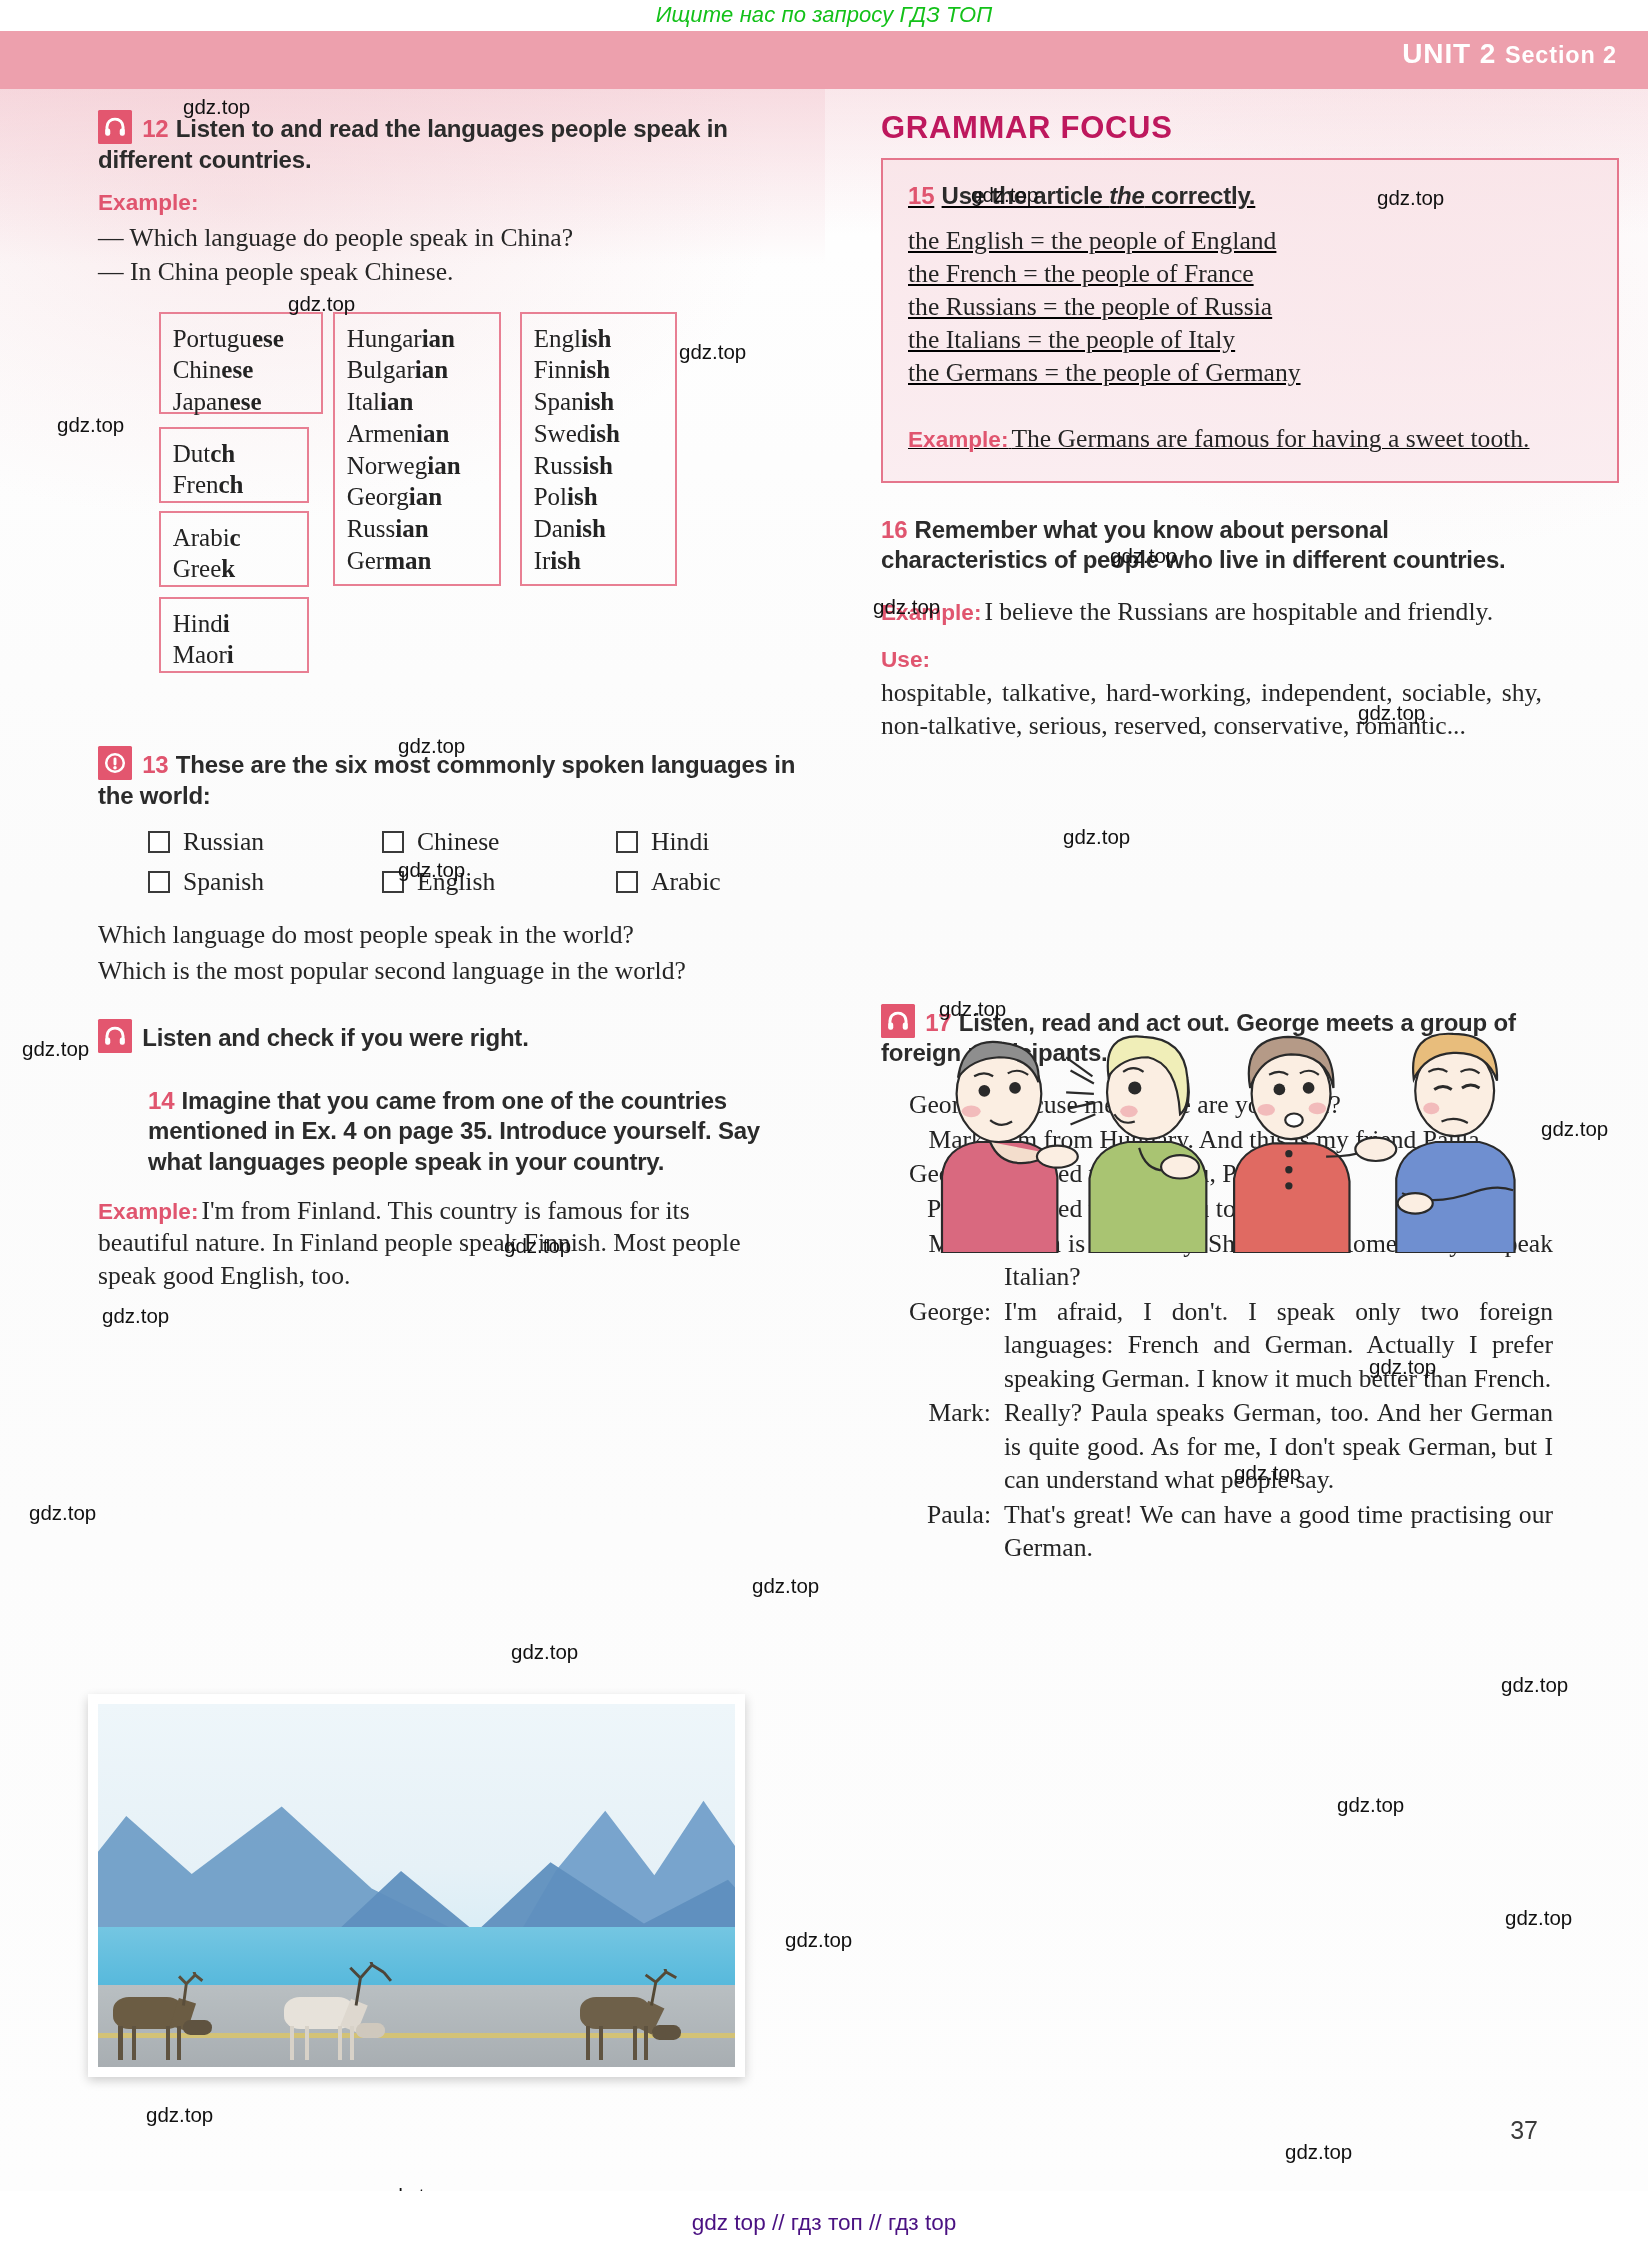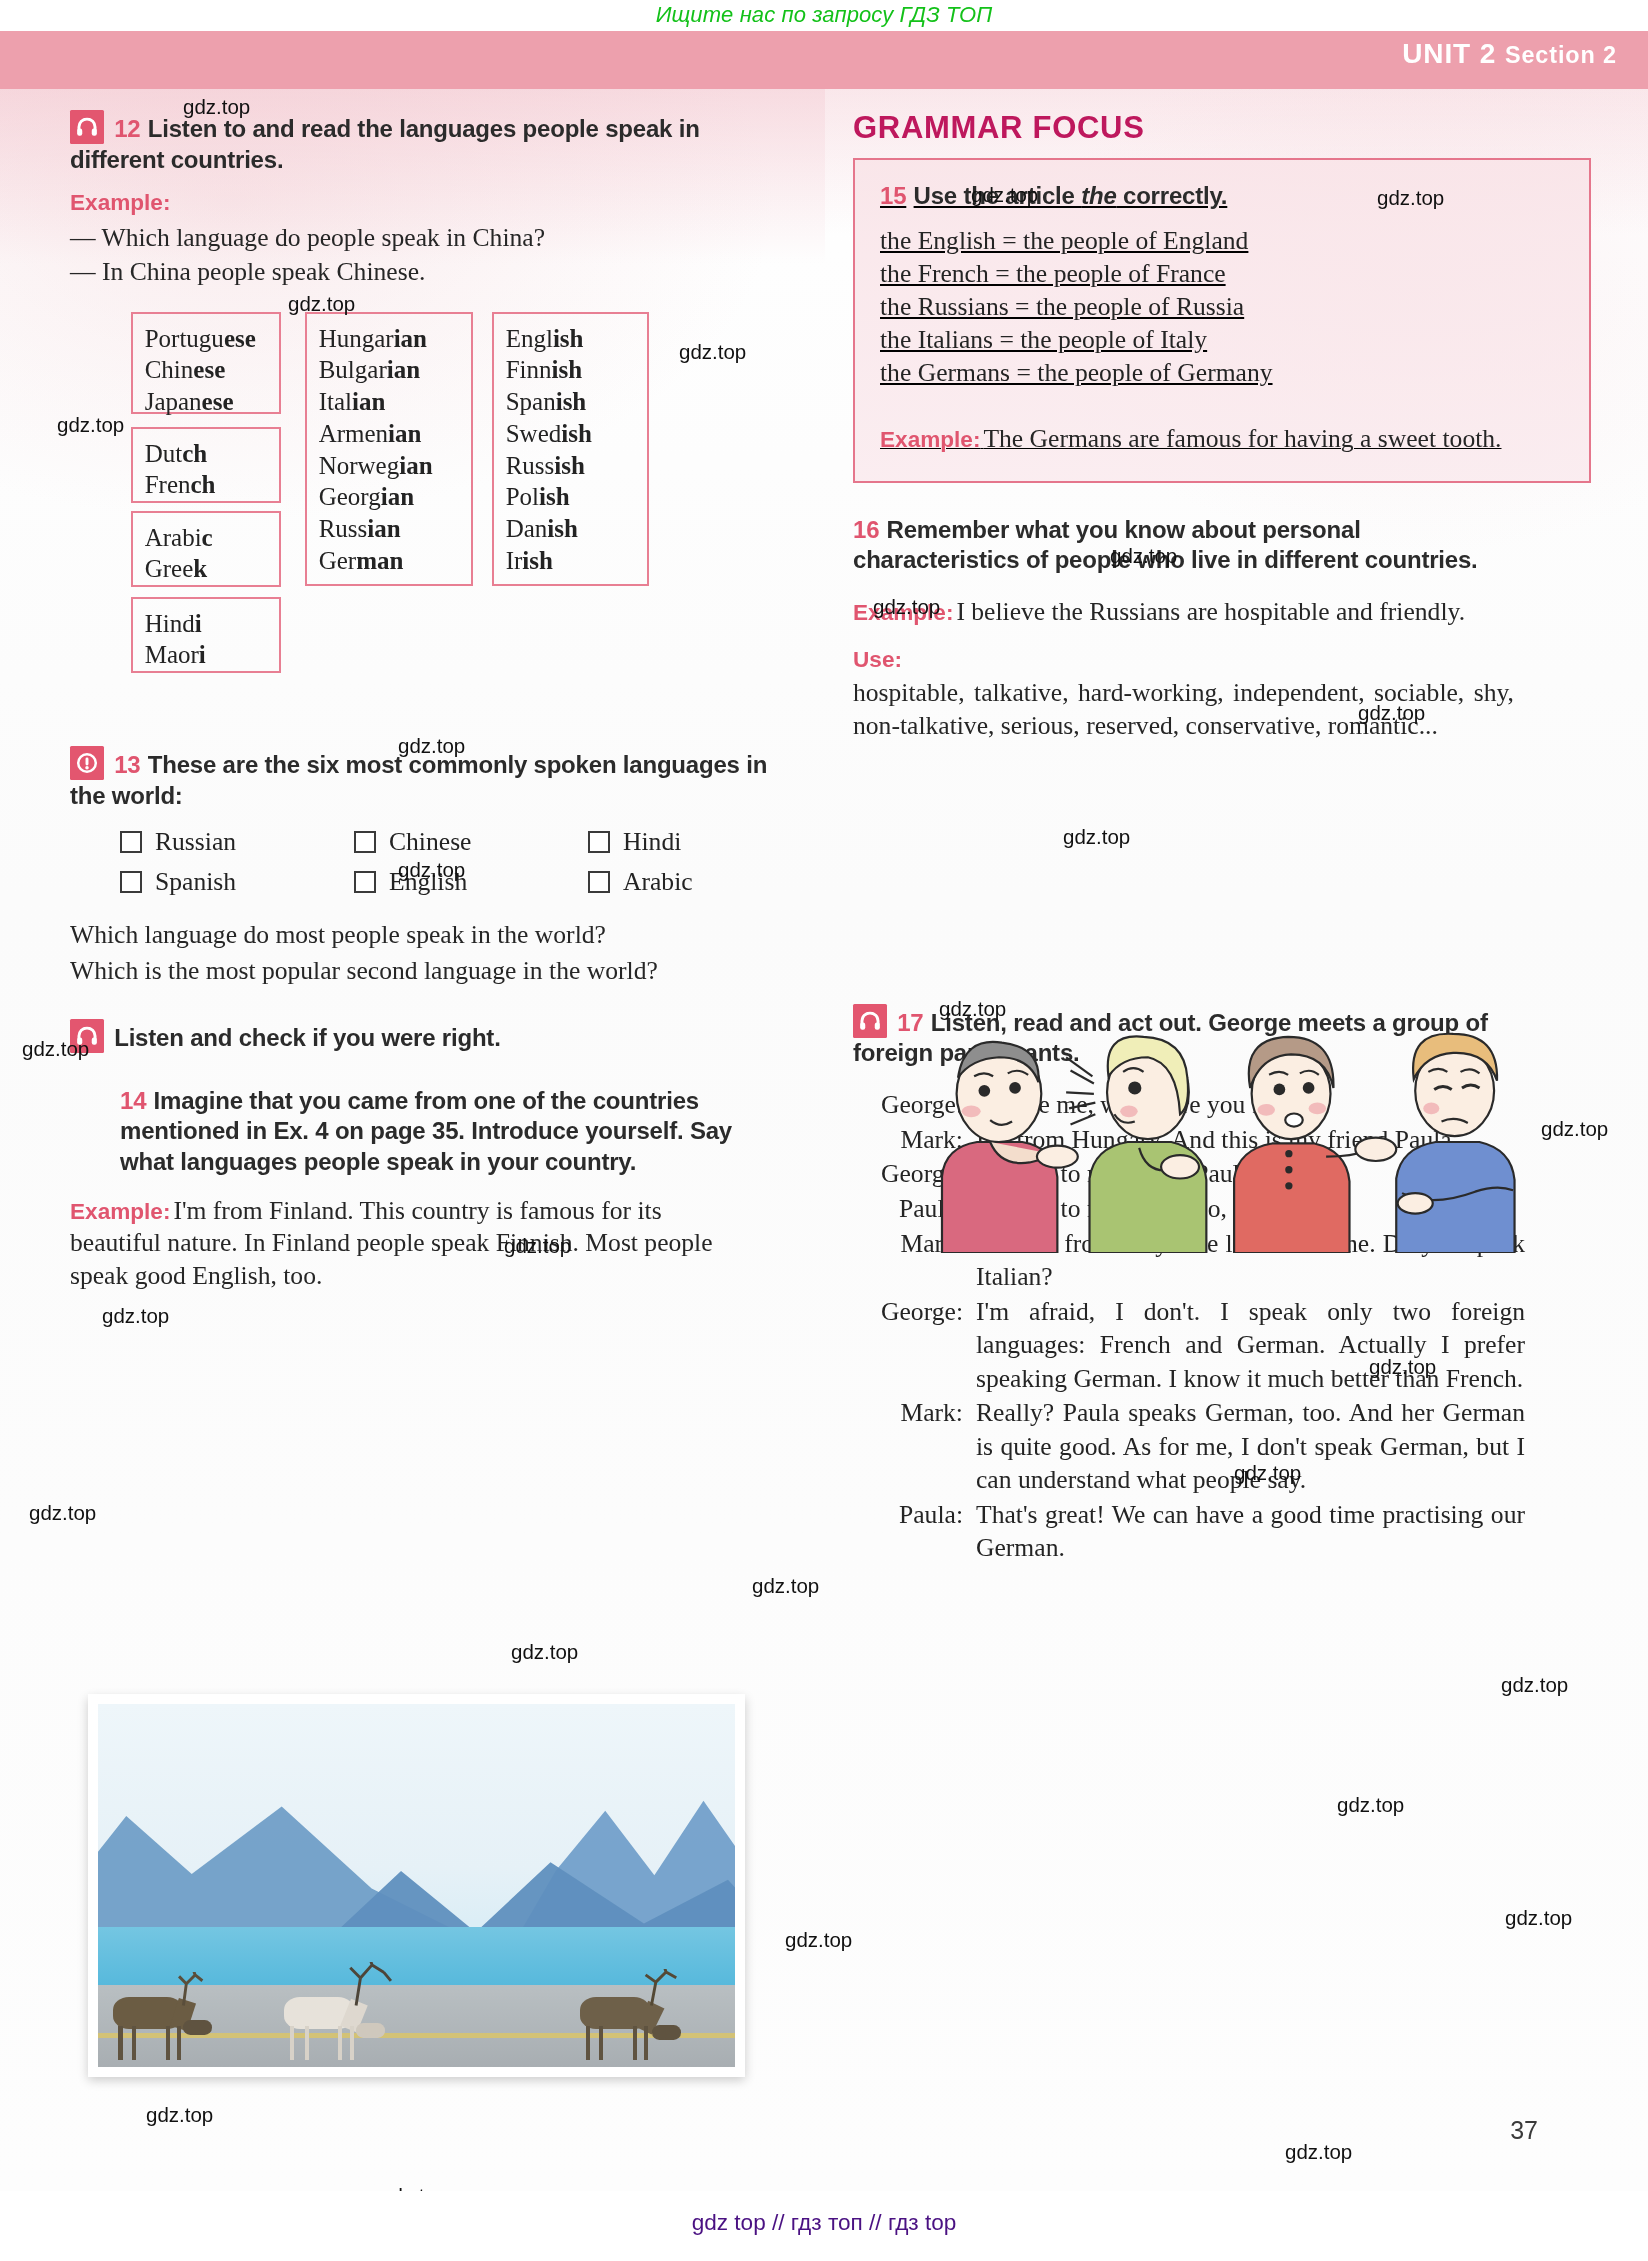--- a/index.html
+++ b/index.html
@@ -59,21 +59,21 @@
     position:absolute; left:0; top:89px; width:825px; height:175px;
     background:linear-gradient(180deg, rgba(238,176,188,.45), rgba(255,255,255,0));
     z-index:2;
   }
   .wash-r {
     position:absolute; left:825px; top:89px; width:823px; height:146px;
     background:linear-gradient(180deg, rgba(238,176,188,.30), rgba(255,255,255,0));
     z-index:2;
   }
 
-  .col { position:absolute; z-index:10; }
+  .col { position:absolute; z-index:10;margin-left:28px; }
   .colL { left:70px;  top:110px; width:730px; }
   .colR { left:853px; top:110px; width:738px; }
 
   
   .ex-head {
     font-family:"Liberation Sans", sans-serif;
     font-weight:bold; font-size:24px; line-height:1.27;
     color:#2b2b2b; letter-spacing:-0.2px;
   }
   .ex-num { color:#e0556f; font-weight:bold; margin-right:7.3px; }
@@ -206,21 +206,21 @@
         </svg>
       </span><span class="ex-num">12</span><span>Listen to and read the languages people speak in different countries.</span>
     </div>
 
     <div style="margin-top:14.6px;" class="label-pink">Example:</div>
 
     <div class="serif just" style="margin-top:5.8px; width:657px;">— Which language do people speak in China?</div>
     <div class="serif" style="margin-top:1.5px;">— In China people speak Chinese.</div>
 
     <div class="lang-wrap">
-      <div class="lbox" style="left:61px; top:13px; width:150px; height:102px;">
+      <div class="lbox" style="left:61px; top:13px; width:164px; height:102px;">
           <div><span>Portugu</span><b>ese</b></div>
           <div><span>Chin</span><b>ese</b></div>
           <div><span>Japan</span><b>ese</b></div>
         </div>
       <div class="lbox" style="left:61px; top:128px; width:150px; height:76px;">
           <div><span>Dut</span><b>ch</b></div>
           <div><span>Fren</span><b>ch</b></div>
         </div>
       <div class="lbox" style="left:61px; top:212px; width:150px; height:76px;">
           <div><span>Arabi</span><b>c</b></div>

